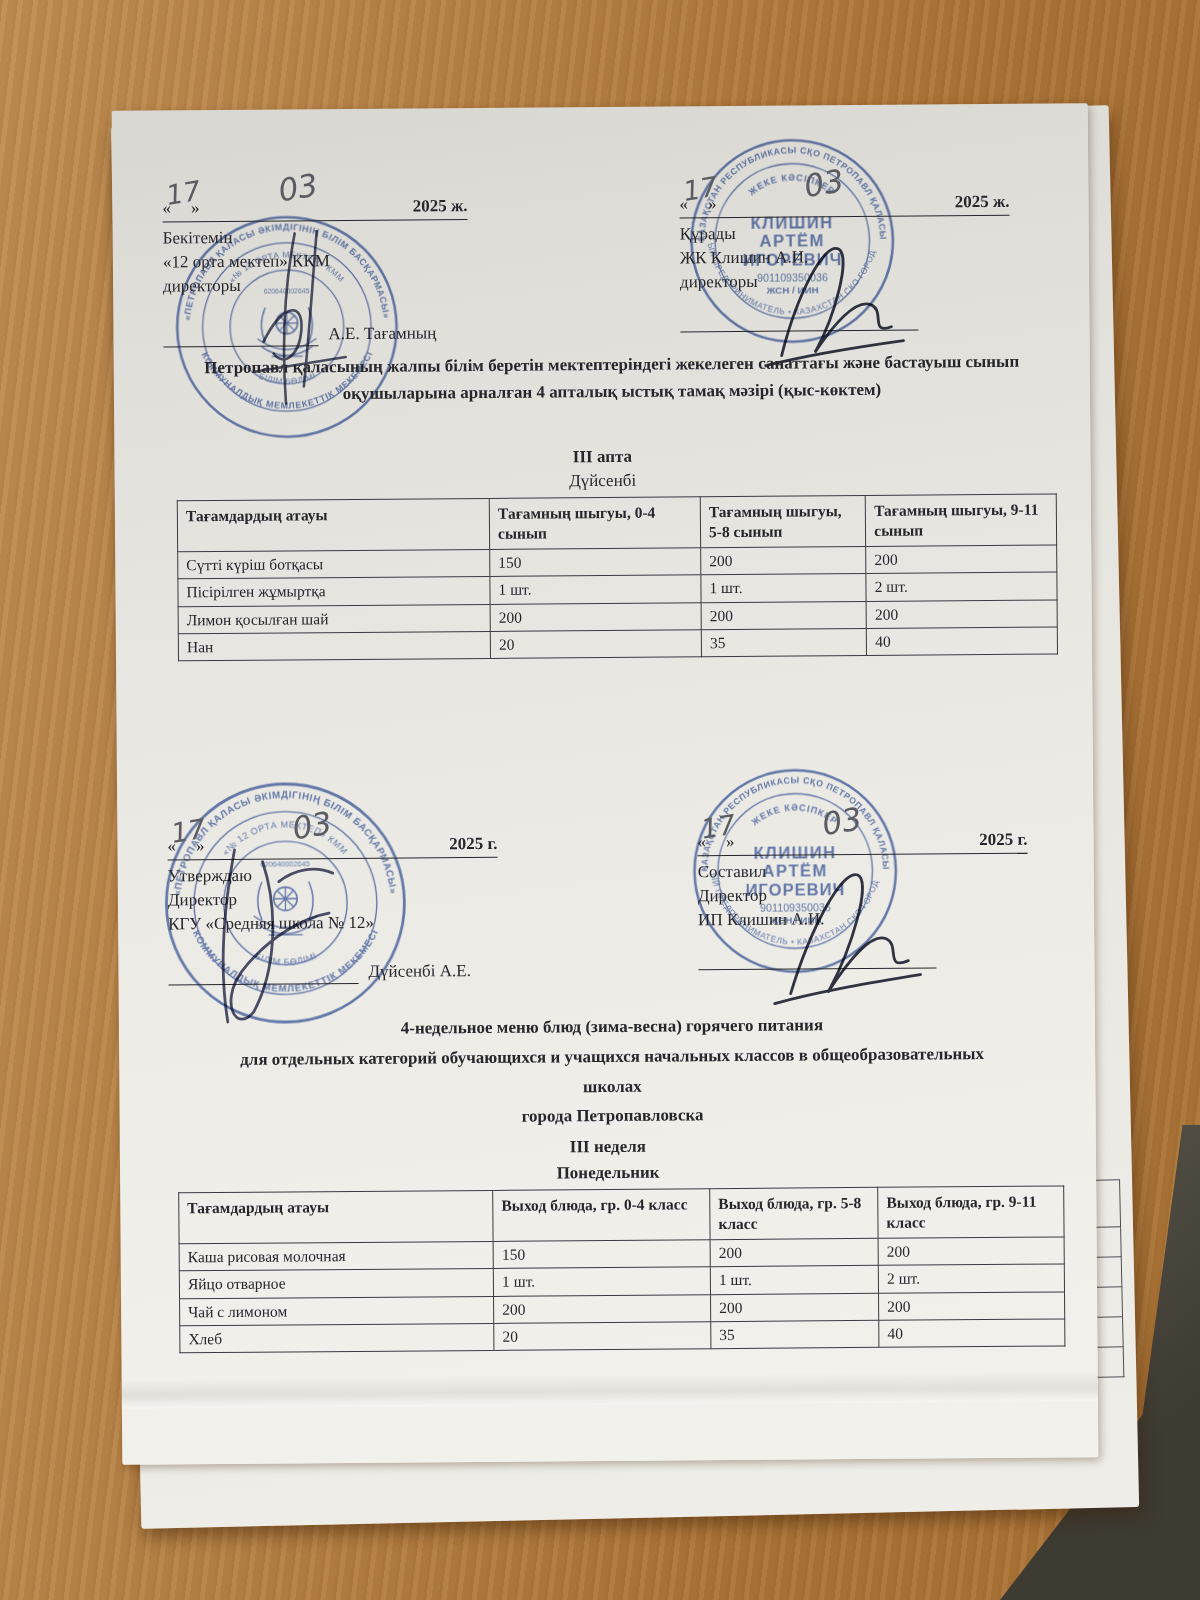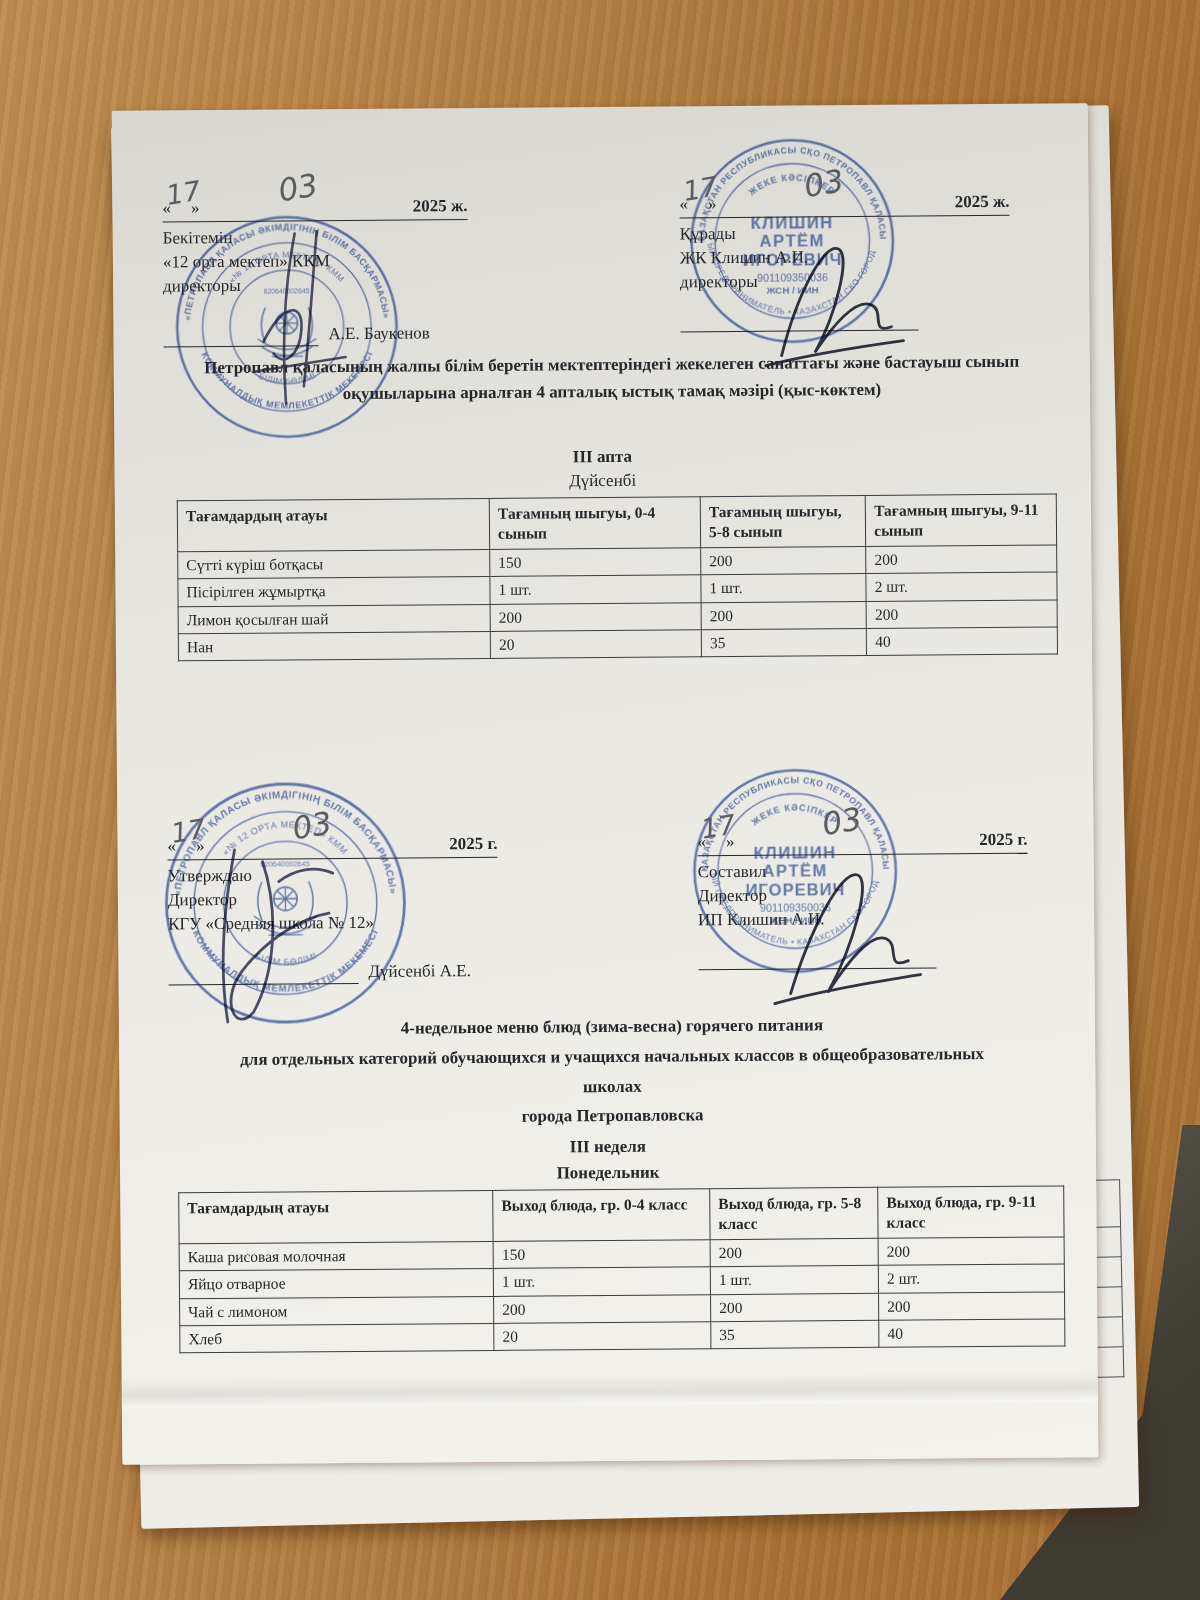--- a/index.html
+++ b/index.html
@@ -126,21 +126,21 @@
         <span class="blank"></span>
         <span class="yr">2025 ж.</span>
         <span class="hw day">17</span>
         <span class="hw mon">03</span>
       </div>
       <div>Бекітемін</div>
       <div>«12 орта мектеп» ККМ</div>
       <div>директоры</div>
       <div class="sigrow">
         <span class="sigline"></span>
-        <span class="name">А.Е. Баукенов</span>
+        <span class="name">А.Е. Тағамның</span>
       </div>
     </div>
 
     <div class="blk" style="left:567px;top:86px;width:330px">
       <div class="dateline">
         <span class="q">«</span>
         <span class="gap"></span>
         <span class="q">»</span>
         <span class="blank"></span>
         <span class="yr">2025 ж.</span>

